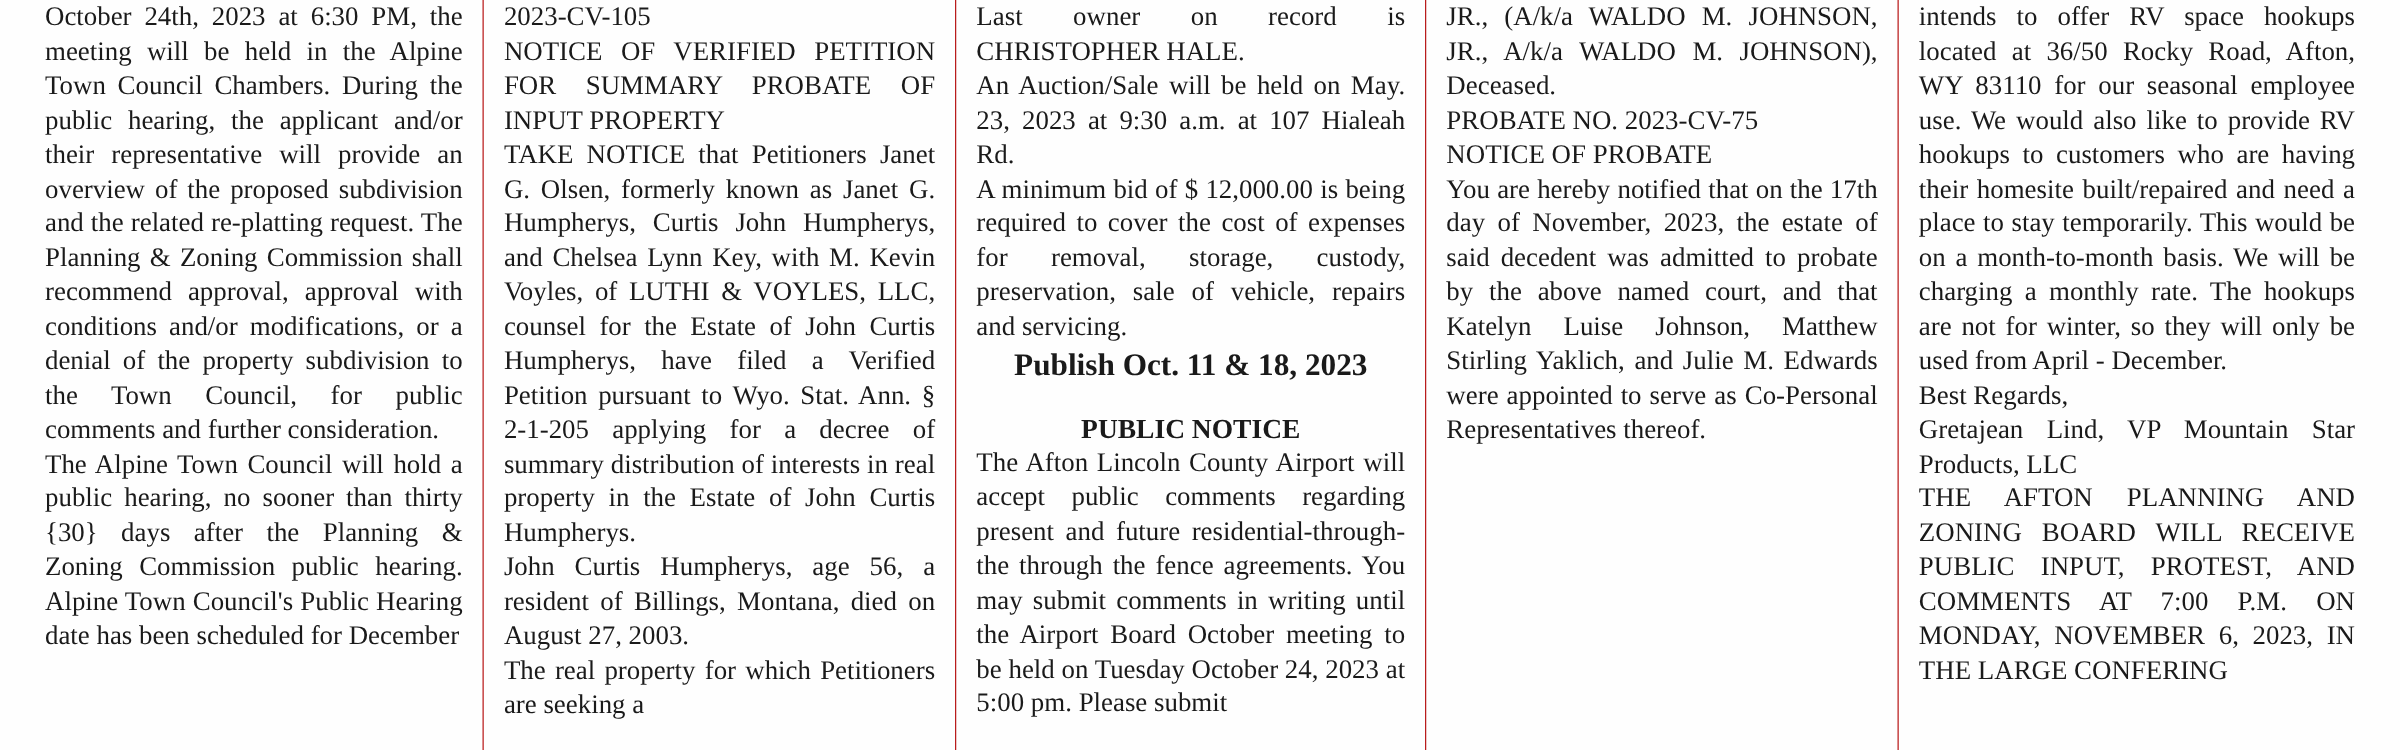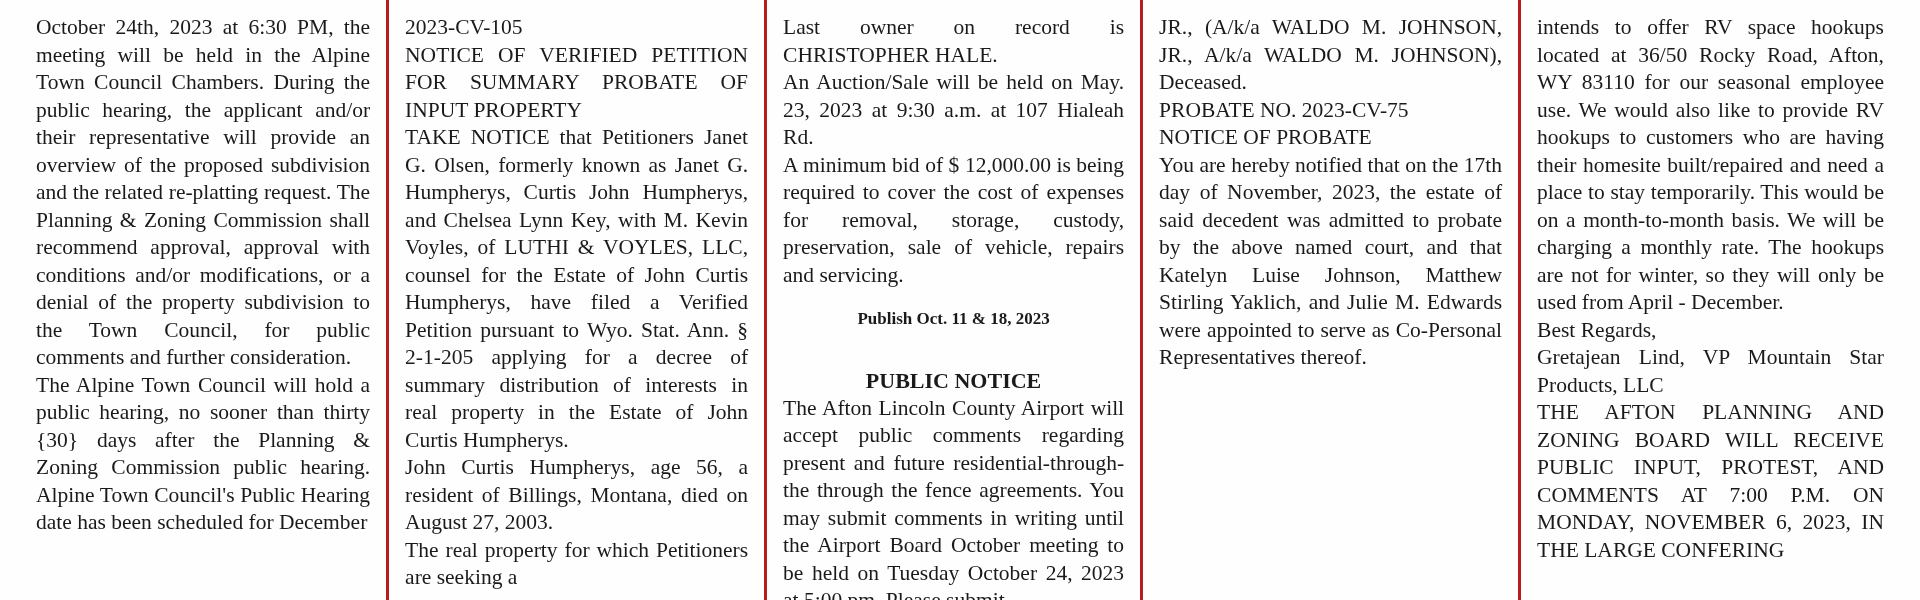--- a/index.html
+++ b/index.html
@@ -19,26 +19,26 @@
     width: 1920px;
     height: 600px;
     background: #fefefe;
     display: flex;
     box-sizing: border-box;
     padding: 0 20px;
   }
   .col {
     position: relative;
     box-sizing: border-box;
-    padding: 14px 16px;
+    padding: 0 16px;
     height: 600px;
     overflow: hidden;
   }
   .col + .col {
-    border-left: 3px solid #b91c1c;
+    border-left: 1px solid #b91c1c;
   }
   .c1 { width: 370px; }
   .c2 { width: 382px; }
   .c3 { width: 380px; }
   .c4 { width: 382px; }
   .c5 { width: 386px; }
 
   p.body {
     margin: 0;
     font-size: 21.5px;
@@ -50,22 +50,22 @@
   }
   p.body.left { text-align: left; }
   p.caps {
     margin: 0;
     font-size: 21.5px;
     line-height: 27.5px;
     text-align: justify;
     font-family: "Liberation Serif", serif;
   }
   p.center {
-    margin: 16px;
-    font-size: 17px;
+    margin: 4px;
+    font-size: 25px;
     line-height: 27.5px;
     text-align: center;
     font-family: "Liberation Serif", serif;
   }
   .bold { font-weight: bold; }
   .headline {
     margin: 0;
     font-size: 22px;
     line-height: 28px;
     font-weight: bold;

